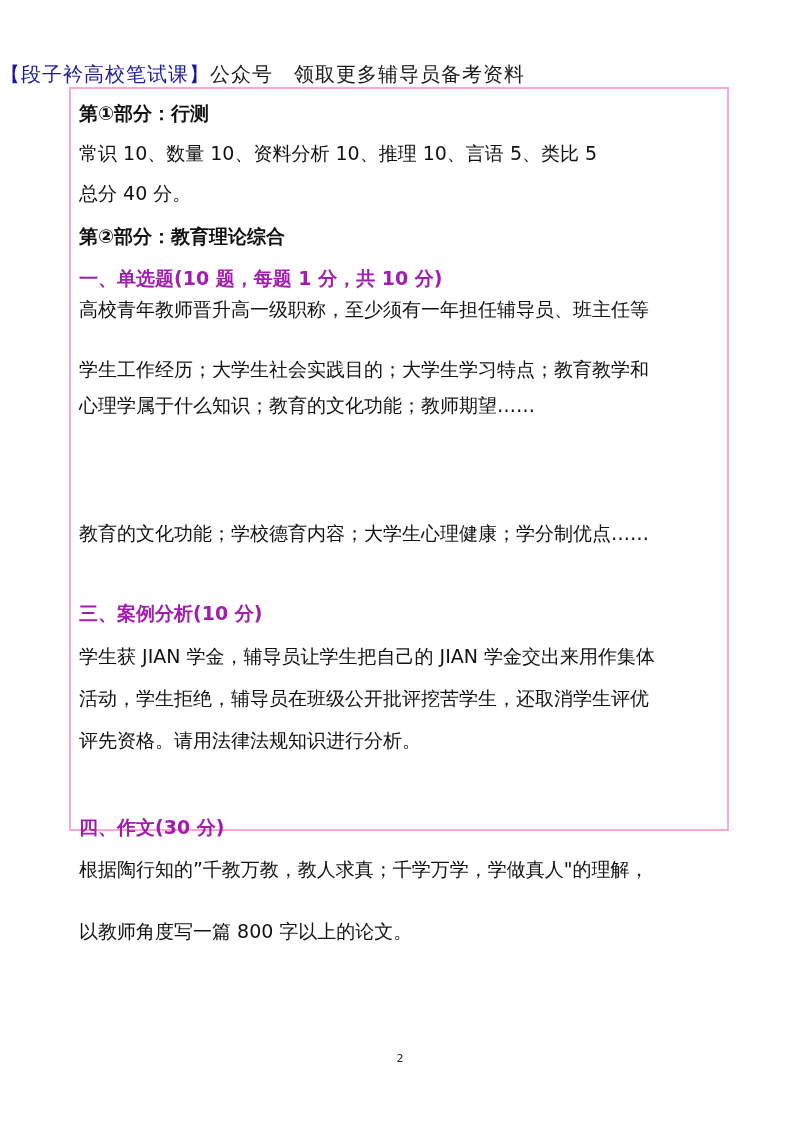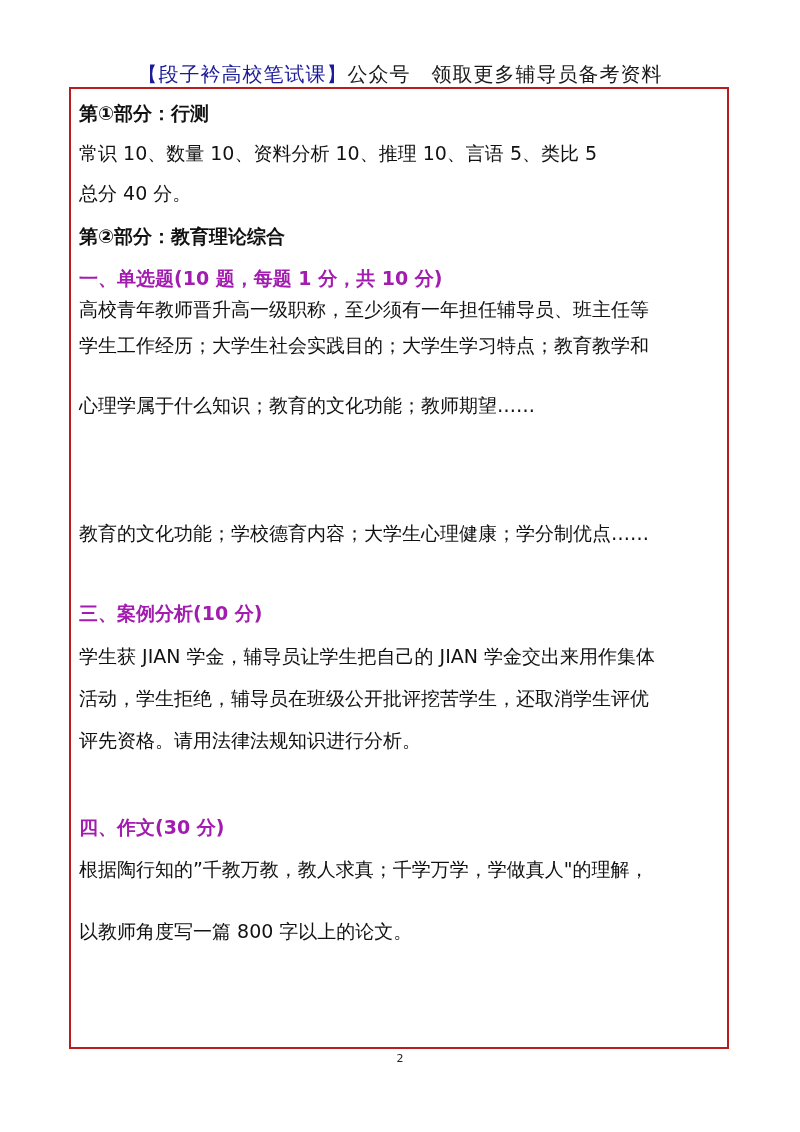--- a/index.html
+++ b/index.html
@@ -1,22 +1,22 @@
 <!DOCTYPE html>
 <html><head>
 <meta charset="utf-8">
 <style>
   html, body { margin: 0; padding: 0; background: #ffffff; }
   body { width: 800px; height: 1132px; position: relative; overflow: hidden;
          font-family: "DejaVu Sans", "Liberation Sans", sans-serif; color: #111; }
-  .header { position: absolute; top: 62px; left: 0; width: 800px; text-align: center;
+  .header { position: absolute; top: 62px; left: 0; width: 800px; text-align: left;
             font-size: 20px; line-height: 24px; color: #1a1a9a; letter-spacing: 1px; }
   .header .rest { color: #1a1a1a; }
-  .frame { position: absolute; left: 69px; top: 87px; width: 660px; height: 962px;
-           border: 2px solid #b91c1c; box-sizing: border-box; }
+  .frame { position: absolute; left: 69px; top: 87px; width: 660px; height: 744px;
+           border: 2px solid #f9a8d4; box-sizing: border-box; }
   .line { position: absolute; left: 8px; font-size: 19px; line-height: 24px; white-space: nowrap; }
   .bold { font-weight: bold; }
   .blue { color: #a21caf; font-weight: bold; }
   .pagenum { position: absolute; top: 1052px; left: 0; width: 800px; text-align: center;
              font-size: 11px; color: #222; }
 </style>
 </head>
 <body>
 
 <div class="header">
@@ -24,21 +24,21 @@
 </div>
 
 <div class="frame">
   <div class="line bold" style="top:12px">第①部分：行测</div>
   <div class="line" style="top:52px">常识 10、数量 10、资料分析 10、推理 10、言语 5、类比 5</div>
   <div class="line" style="top:92px">总分 40 分。</div>
   <div class="line bold" style="top:135px">第②部分：教育理论综合</div>
 
   <div class="line blue" style="top:177px">一、单选题(10 题，每题 1 分，共 10 分)</div>
   <div class="line" style="top:208px">高校青年教师晋升高一级职称，至少须有一年担任辅导员、班主任等</div>
-  <div class="line" style="top:244px">学生工作经历；大学生社会实践目的；大学生学习特点；教育教学和</div>
+  <div class="line" style="top:268px">学生工作经历；大学生社会实践目的；大学生学习特点；教育教学和</div>
   <div class="line" style="top:304px">心理学属于什么知识；教育的文化功能；教师期望……</div>
 
   <div class="line" style="top:432px">教育的文化功能；学校德育内容；大学生心理健康；学分制优点……</div>
 
   <div class="line blue" style="top:512px">三、案例分析(10 分)</div>
   <div class="line" style="top:555px">学生获 JIAN 学金，辅导员让学生把自己的 JIAN 学金交出来用作集体</div>
   <div class="line" style="top:597px">活动，学生拒绝，辅导员在班级公开批评挖苦学生，还取消学生评优</div>
   <div class="line" style="top:639px">评先资格。请用法律法规知识进行分析。</div>
 
   <div class="line blue" style="top:726px">四、作文(30 分)</div>

